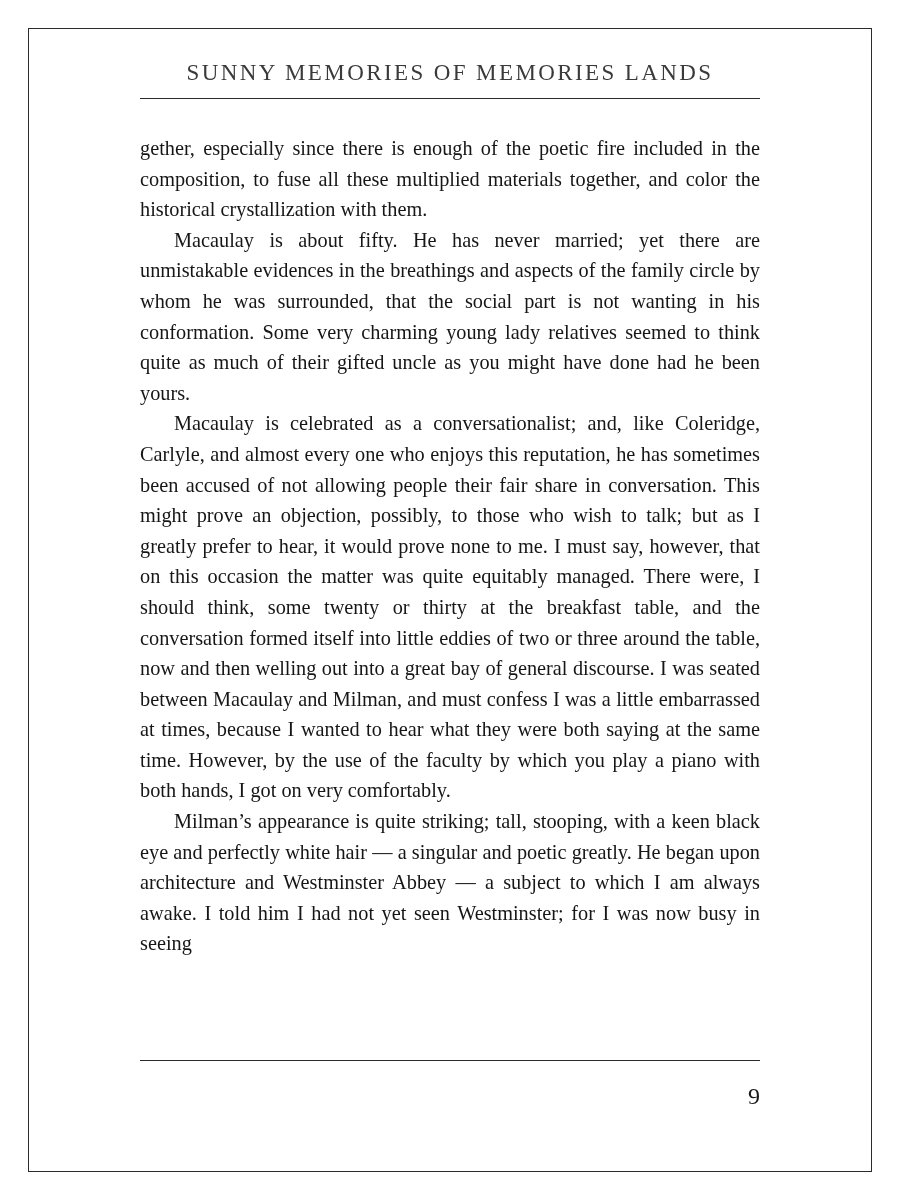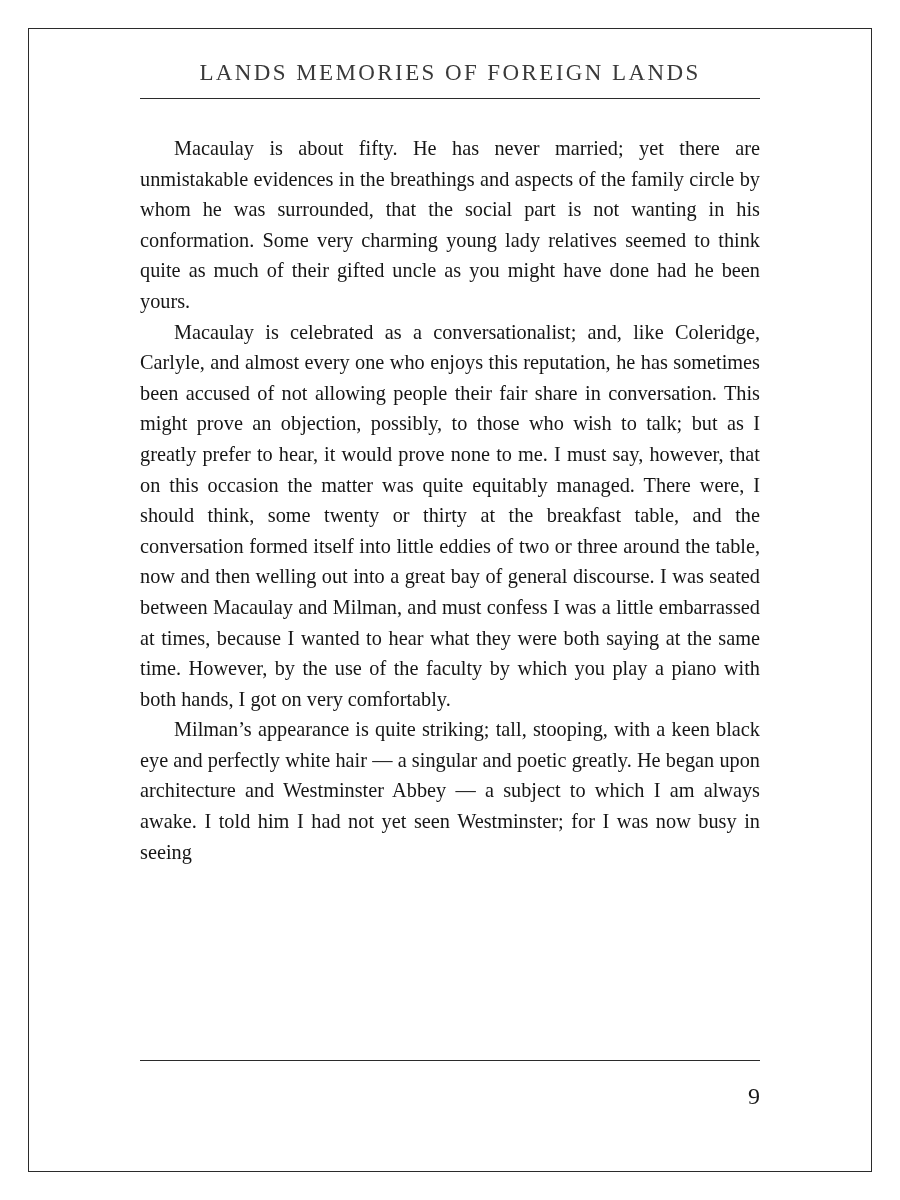--- a/index.html
+++ b/index.html
@@ -81,25 +81,26 @@
 </style>
 </head>
 <body>
 
 <div class="page">
 
   <div class="page-frame"></div>
 
   <div class="content">
 
-    <div class="running-head">LANDS MEMORIES OF FOREIGN LANDS</div>
+    <div class="running-head">SUNNY MEMORIES OF MEMORIES LANDS</div>
 
     <div class="head-rule"></div>
 
     <div class="body-text">
+      <p>gether, especially since there is enough of the poetic fire included in the composition, to fuse all these multiplied materials together, and color the historical crystallization with them.</p>
       <p class="indent">Macaulay is about fifty. He has never married; yet there are unmistakable evidences in the breathings and aspects of the family circle by whom he was surrounded, that the social part is not wanting in his conformation. Some very charming young lady relatives seemed to think quite as much of their gifted uncle as you might have done had he been yours.</p>
       <p class="indent">Macaulay is celebrated as a conversationalist; and, like Coleridge, Carlyle, and almost every one who enjoys this reputation, he has sometimes been accused of not allowing people their fair share in conversation. This might prove an objection, possibly, to those who wish to talk; but as I greatly prefer to hear, it would prove none to me. I must say, however, that on this occasion the matter was quite equitably managed. There were, I should think, some twenty or thirty at the breakfast table, and the conversation formed itself into little eddies of two or three around the table, now and then welling out into a great bay of general discourse. I was seated between Macaulay and Milman, and must confess I was a little embarrassed at times, because I wanted to hear what they were both saying at the same time. However, by the use of the faculty by which you play a piano with both hands, I got on very comfortably.</p>
       <p class="indent">Milman’s appearance is quite striking; tall, stooping, with a keen black eye and perfectly white hair — a singular and poetic greatly. He began upon architecture and Westminster Abbey — a subject to which I am always awake. I told him I had not yet seen Westminster; for I was now busy in seeing</p>
     </div>
 
   </div>
 
   <div class="foot">
     <div class="foot-rule"></div>
     <div class="folio">9</div>

